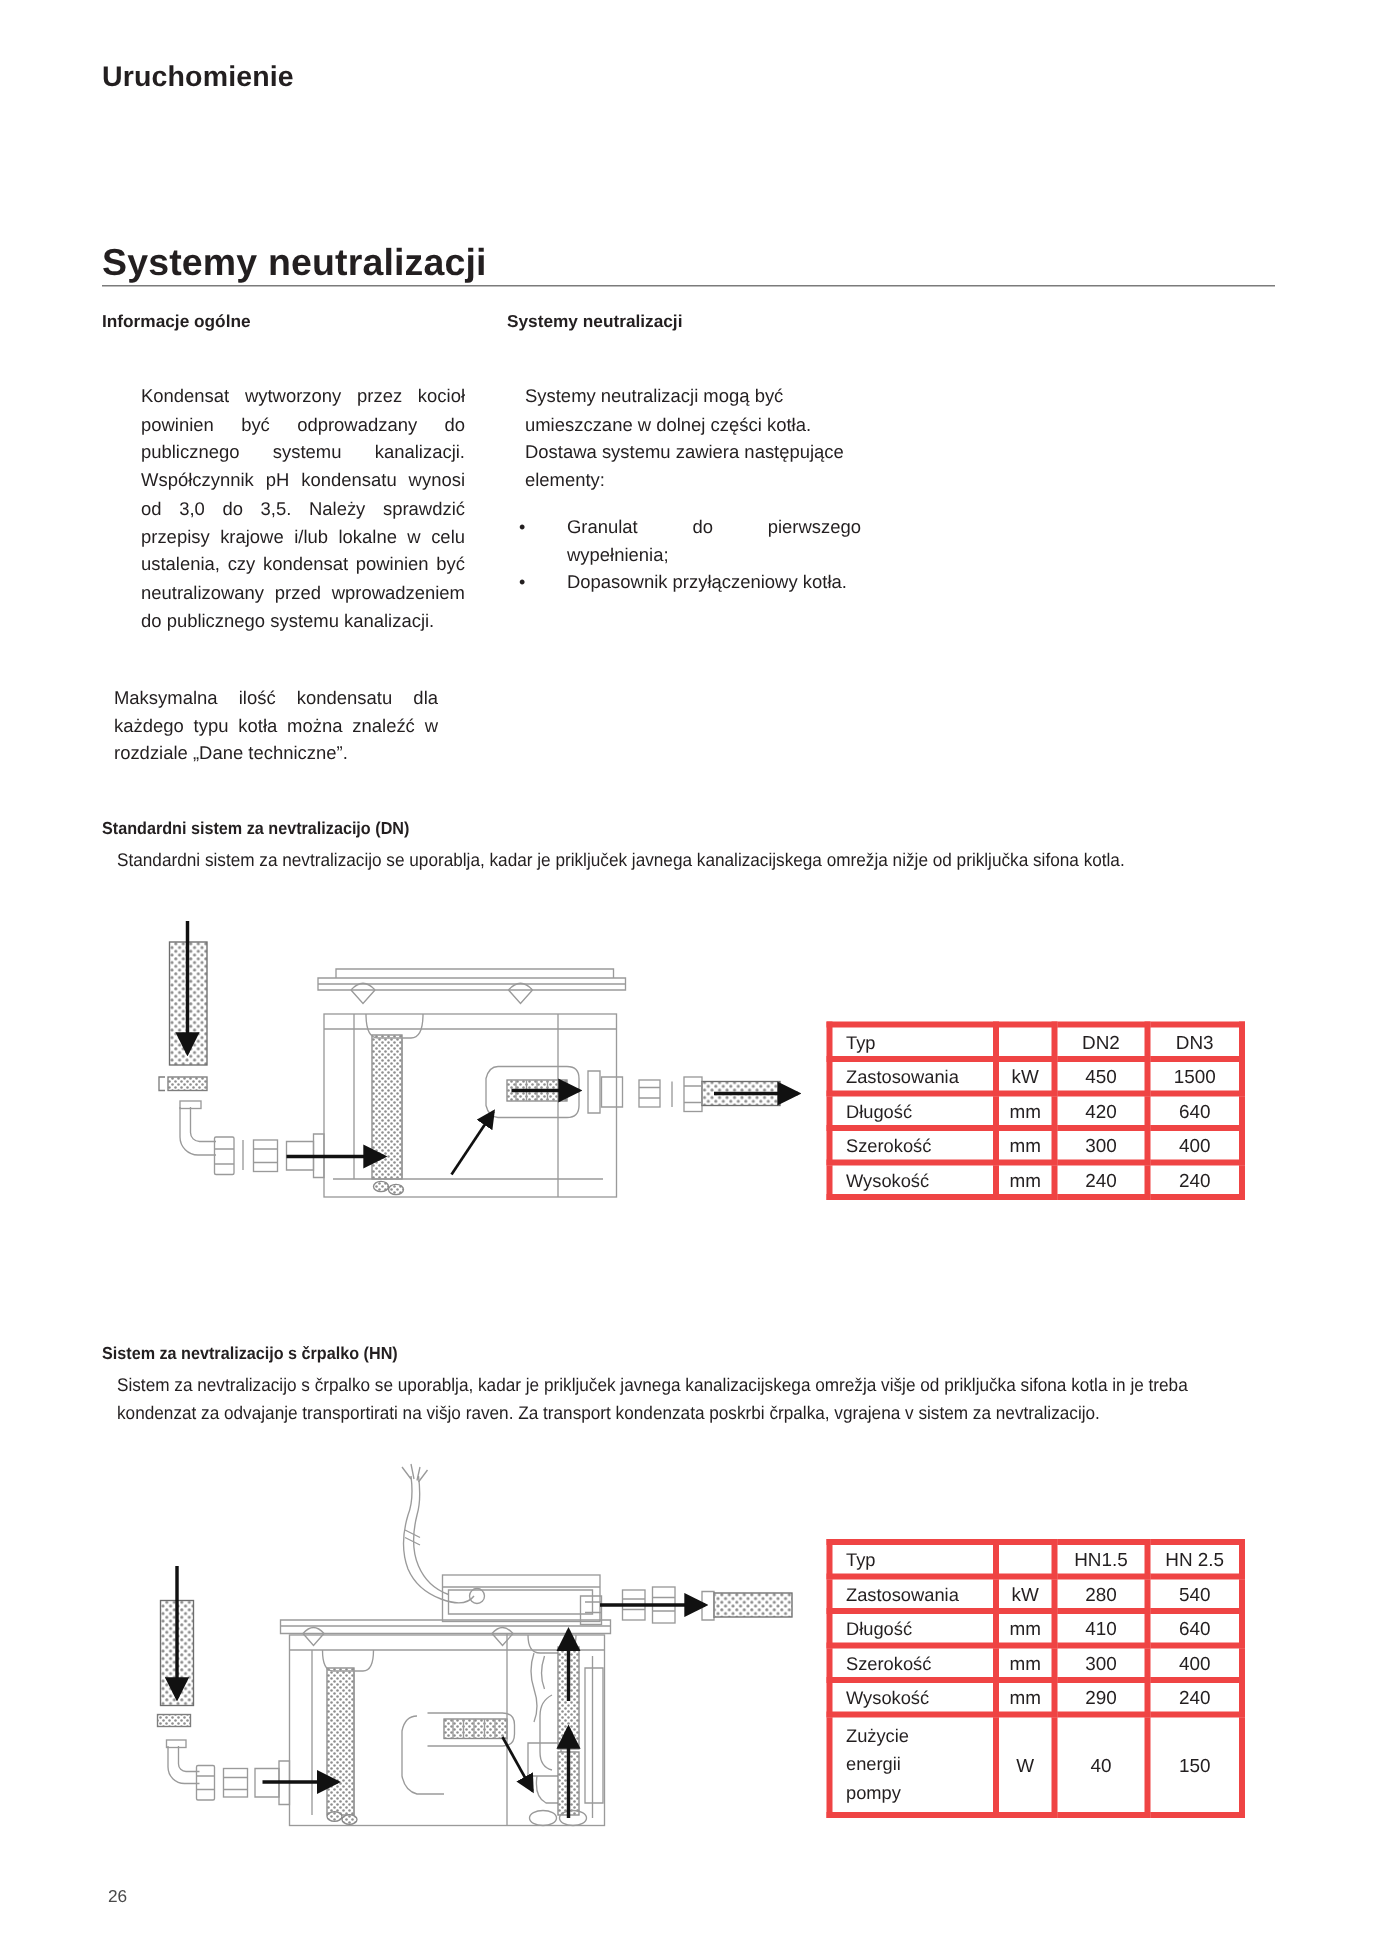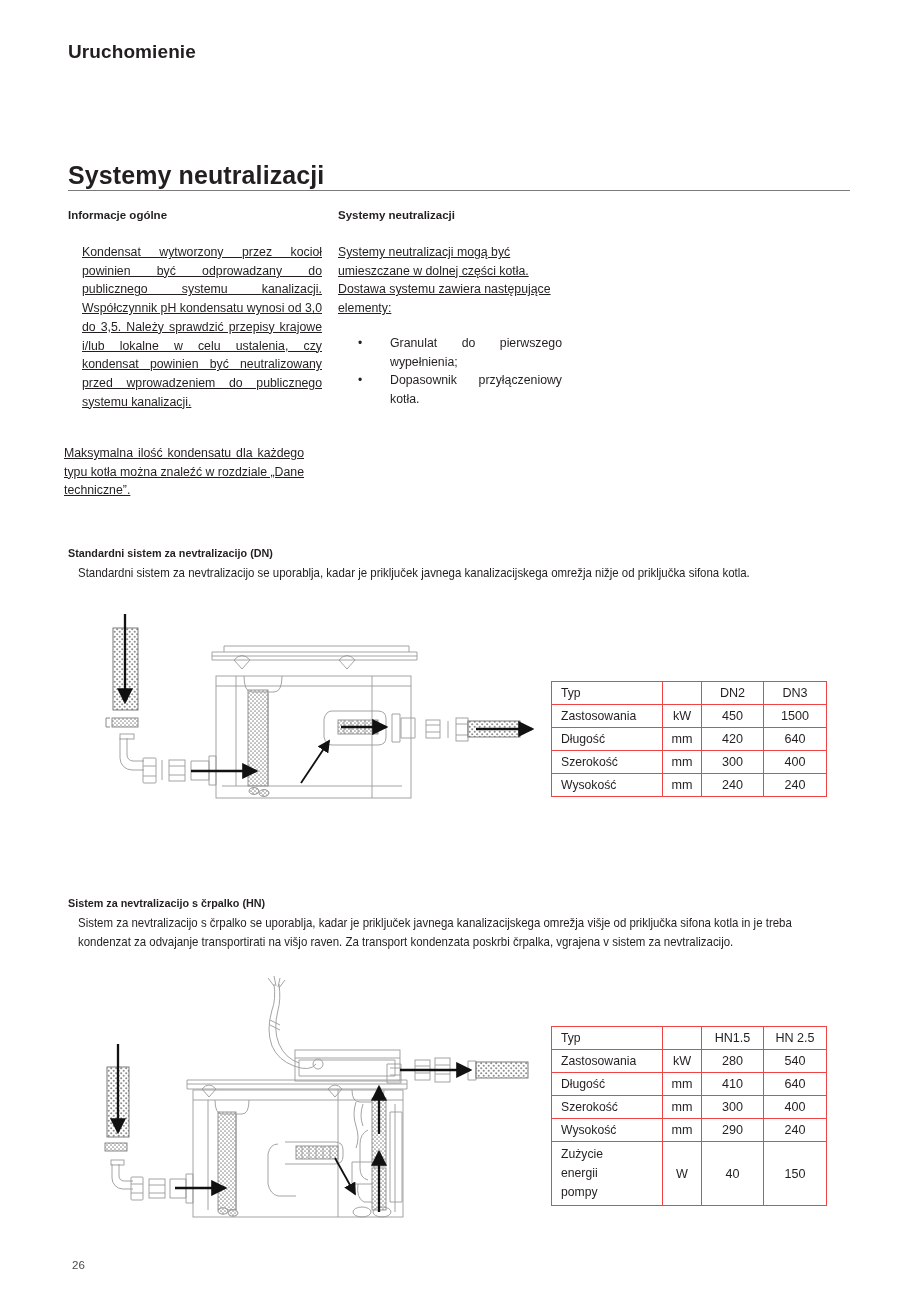--- a/index.html
+++ b/index.html
@@ -57,25 +57,25 @@
     position: absolute;
     font-size: 12.3px;
     line-height: 18.7px;
     color: #231f20;
   }
   .col.left  { left: 82px;  top: 243px; width: 240px; text-align: justify; }
   .col.left2 { left: 64px;  top: 444px; width: 240px; text-align: justify; }
   .col.right { left: 338px; top: 243px; width: 240px; }
   .col.right-tail { left: 338px; top: 463px; width: 240px; text-align: justify; }
 
-  .col p { margin: 0; text-decoration: underline; }
+  .col p { margin: 12px; }
   .col .justify { text-align: justify; }
 
   ul.bullets {
-    margin: 16px; padding: 0;
+    margin: 4px; padding: 0;
     list-style: none;
   }
   ul.bullets li {
     position: relative;
     padding-left: 36px;
     margin: 0;
     text-align: justify;
   }
   ul.bullets li::before {
     content: "\2022";
@@ -115,21 +115,21 @@
 
   
   .spec-table {
     position: absolute;
     border-collapse: collapse;
     font-size: 12.6px;
     color: #231f20;
     background: #fff;
   }
   .spec-table td {
-    border: 1px solid #ef4444;
+    border: 4px solid #ef4444;
     padding: 0;
     height: 23px;
     vertical-align: middle;
   }
   .spec-table td.label  { width: 111px; padding-left: 9px;  text-align: left;   font-size: 12.2px; }
   .spec-table td.unit   { width: 39px;  text-align: center; }
   .spec-table td.v1     { width: 62px;  text-align: center; }
   .spec-table td.v2     { width: 63px;  text-align: center; }
   .spec-table td.blank  { }
   .spec-table td.multi  { line-height: 19px; padding: 3px 0 3px 9px; }

